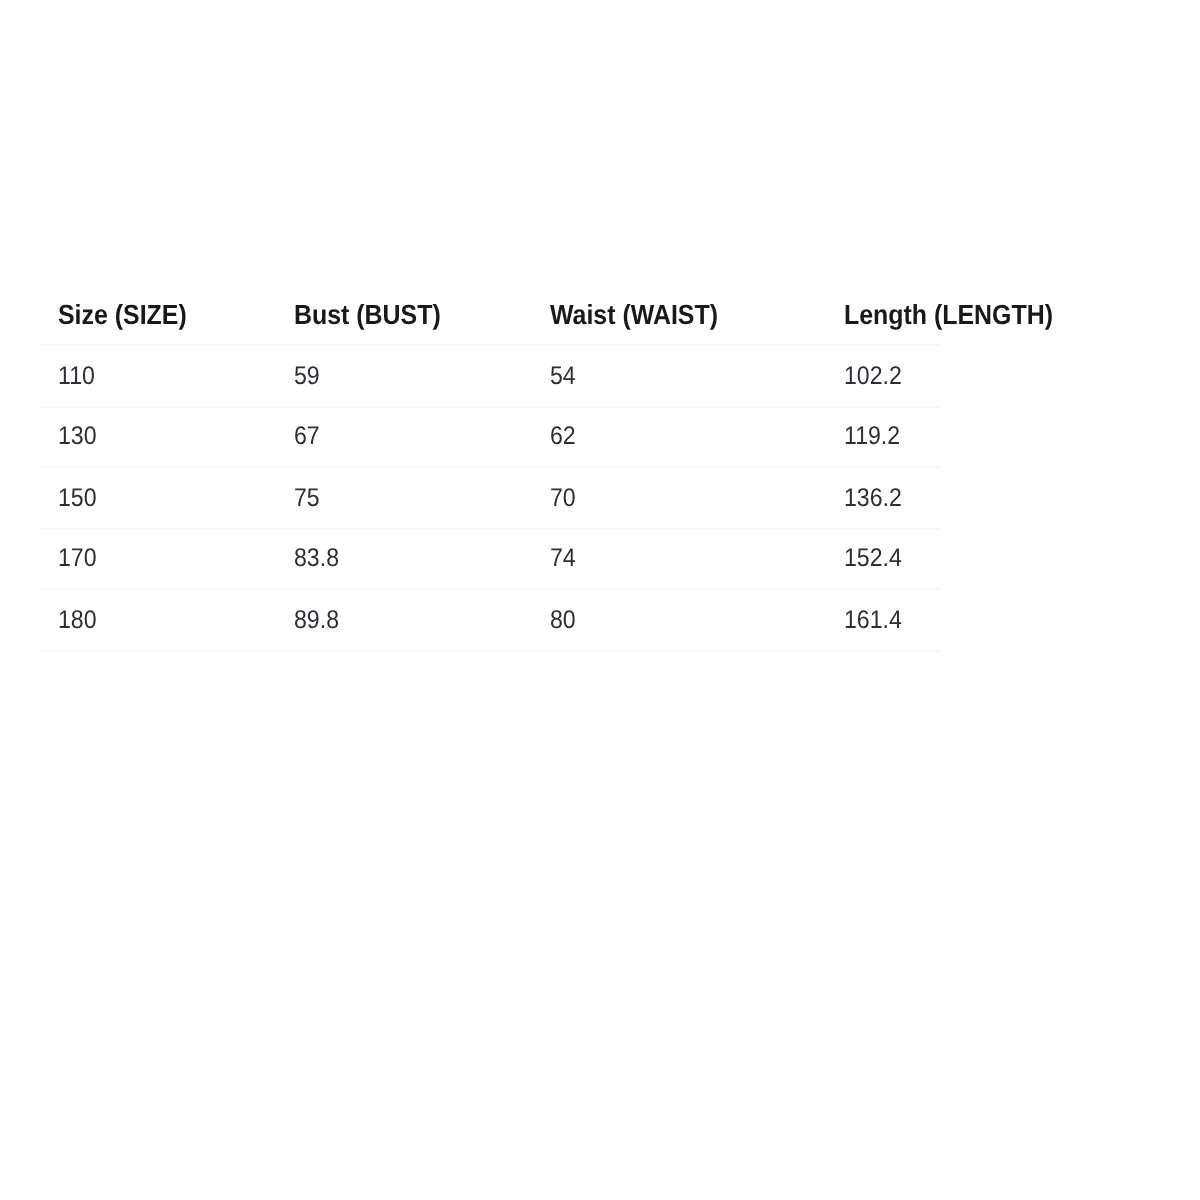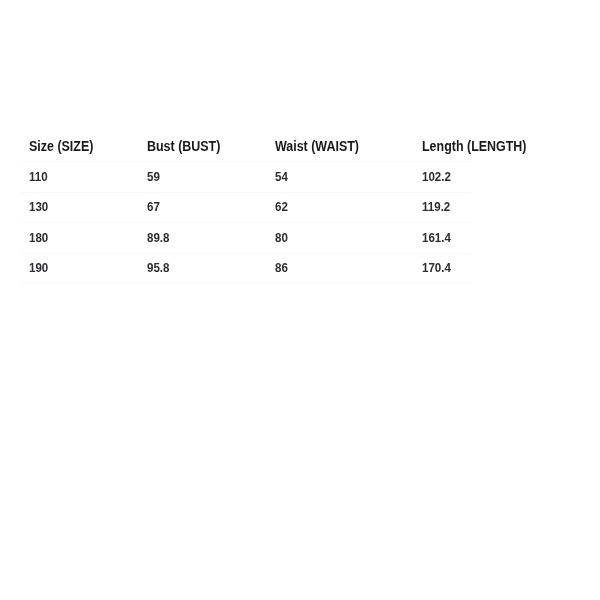--- a/index.html
+++ b/index.html
@@ -13,21 +13,21 @@
   }
   body {
     font-family: "Liberation Sans", sans-serif;
     -webkit-font-smoothing: antialiased;
     -moz-osx-font-smoothing: grayscale;
     color: #2f3033;
   }
   #size-chart {
     position: absolute;
     left: 20px;
-    top: 132px;
+    top: 143px;
     width: 450px;
   }
   table.size-table {
     border-collapse: collapse;
     border-spacing: 0;
     width: 450px;
     table-layout: fixed;
   }
   table.size-table th,
   table.size-table td {
@@ -36,21 +36,21 @@
     padding: 0 0 0 9px;
     margin: 0;
     height: 29.48px;
     line-height: 0;
     color: #2f3033;
     border-bottom: 1px solid #f8f8f8;
     white-space: nowrap;
     overflow: visible;
   }
   table.size-table th { font-weight: bold; color: #18191b; }
-  table.size-table td { font-weight: bold; color: #2b2e33; }
+  table.size-table td { font-weight: normal; color: #2b2e33; }
 
   
   .sx {
     display: inline-block;
     transform-origin: left center;
     vertical-align: middle;
     transform: scaleX(0.903);
   }
   th .sx { font-size: 13.8px; line-height: 1; }
   td .sx { font-size: 12.8px; line-height: 1; }
@@ -86,26 +86,32 @@
         <td class="col-waist"><span class="sx">54</span></td>
         <td class="col-length"><span class="sx">102.2</span></td>
       </tr>
       <tr class="data-row">
         <td class="col-size"><span class="sx">130</span></td>
         <td class="col-bust"><span class="sx">67</span></td>
         <td class="col-waist"><span class="sx">62</span></td>
         <td class="col-length"><span class="sx">119.2</span></td>
       </tr>
       <tr class="data-row">
+        <td class="col-size"><span class="sx">150</span></td>
+        <td class="col-bust"><span class="sx">75</span></td>
+        <td class="col-waist"><span class="sx">70</span></td>
+        <td class="col-length"><span class="sx">136.2</span></td>
+      </tr>
+      <tr class="data-row">
+        <td class="col-size"><span class="sx">170</span></td>
+        <td class="col-bust"><span class="sx">83.8</span></td>
+        <td class="col-waist"><span class="sx">74</span></td>
+        <td class="col-length"><span class="sx">152.4</span></td>
+      </tr>
+      <tr class="data-row">
         <td class="col-size"><span class="sx">180</span></td>
         <td class="col-bust"><span class="sx">89.8</span></td>
         <td class="col-waist"><span class="sx">80</span></td>
         <td class="col-length"><span class="sx">161.4</span></td>
-      </tr>
-      <tr class="data-row">
-        <td class="col-size"><span class="sx">190</span></td>
-        <td class="col-bust"><span class="sx">95.8</span></td>
-        <td class="col-waist"><span class="sx">86</span></td>
-        <td class="col-length"><span class="sx">170.4</span></td>
       </tr>
     </tbody>
   </table>
 </div>
 
 </body></html>

